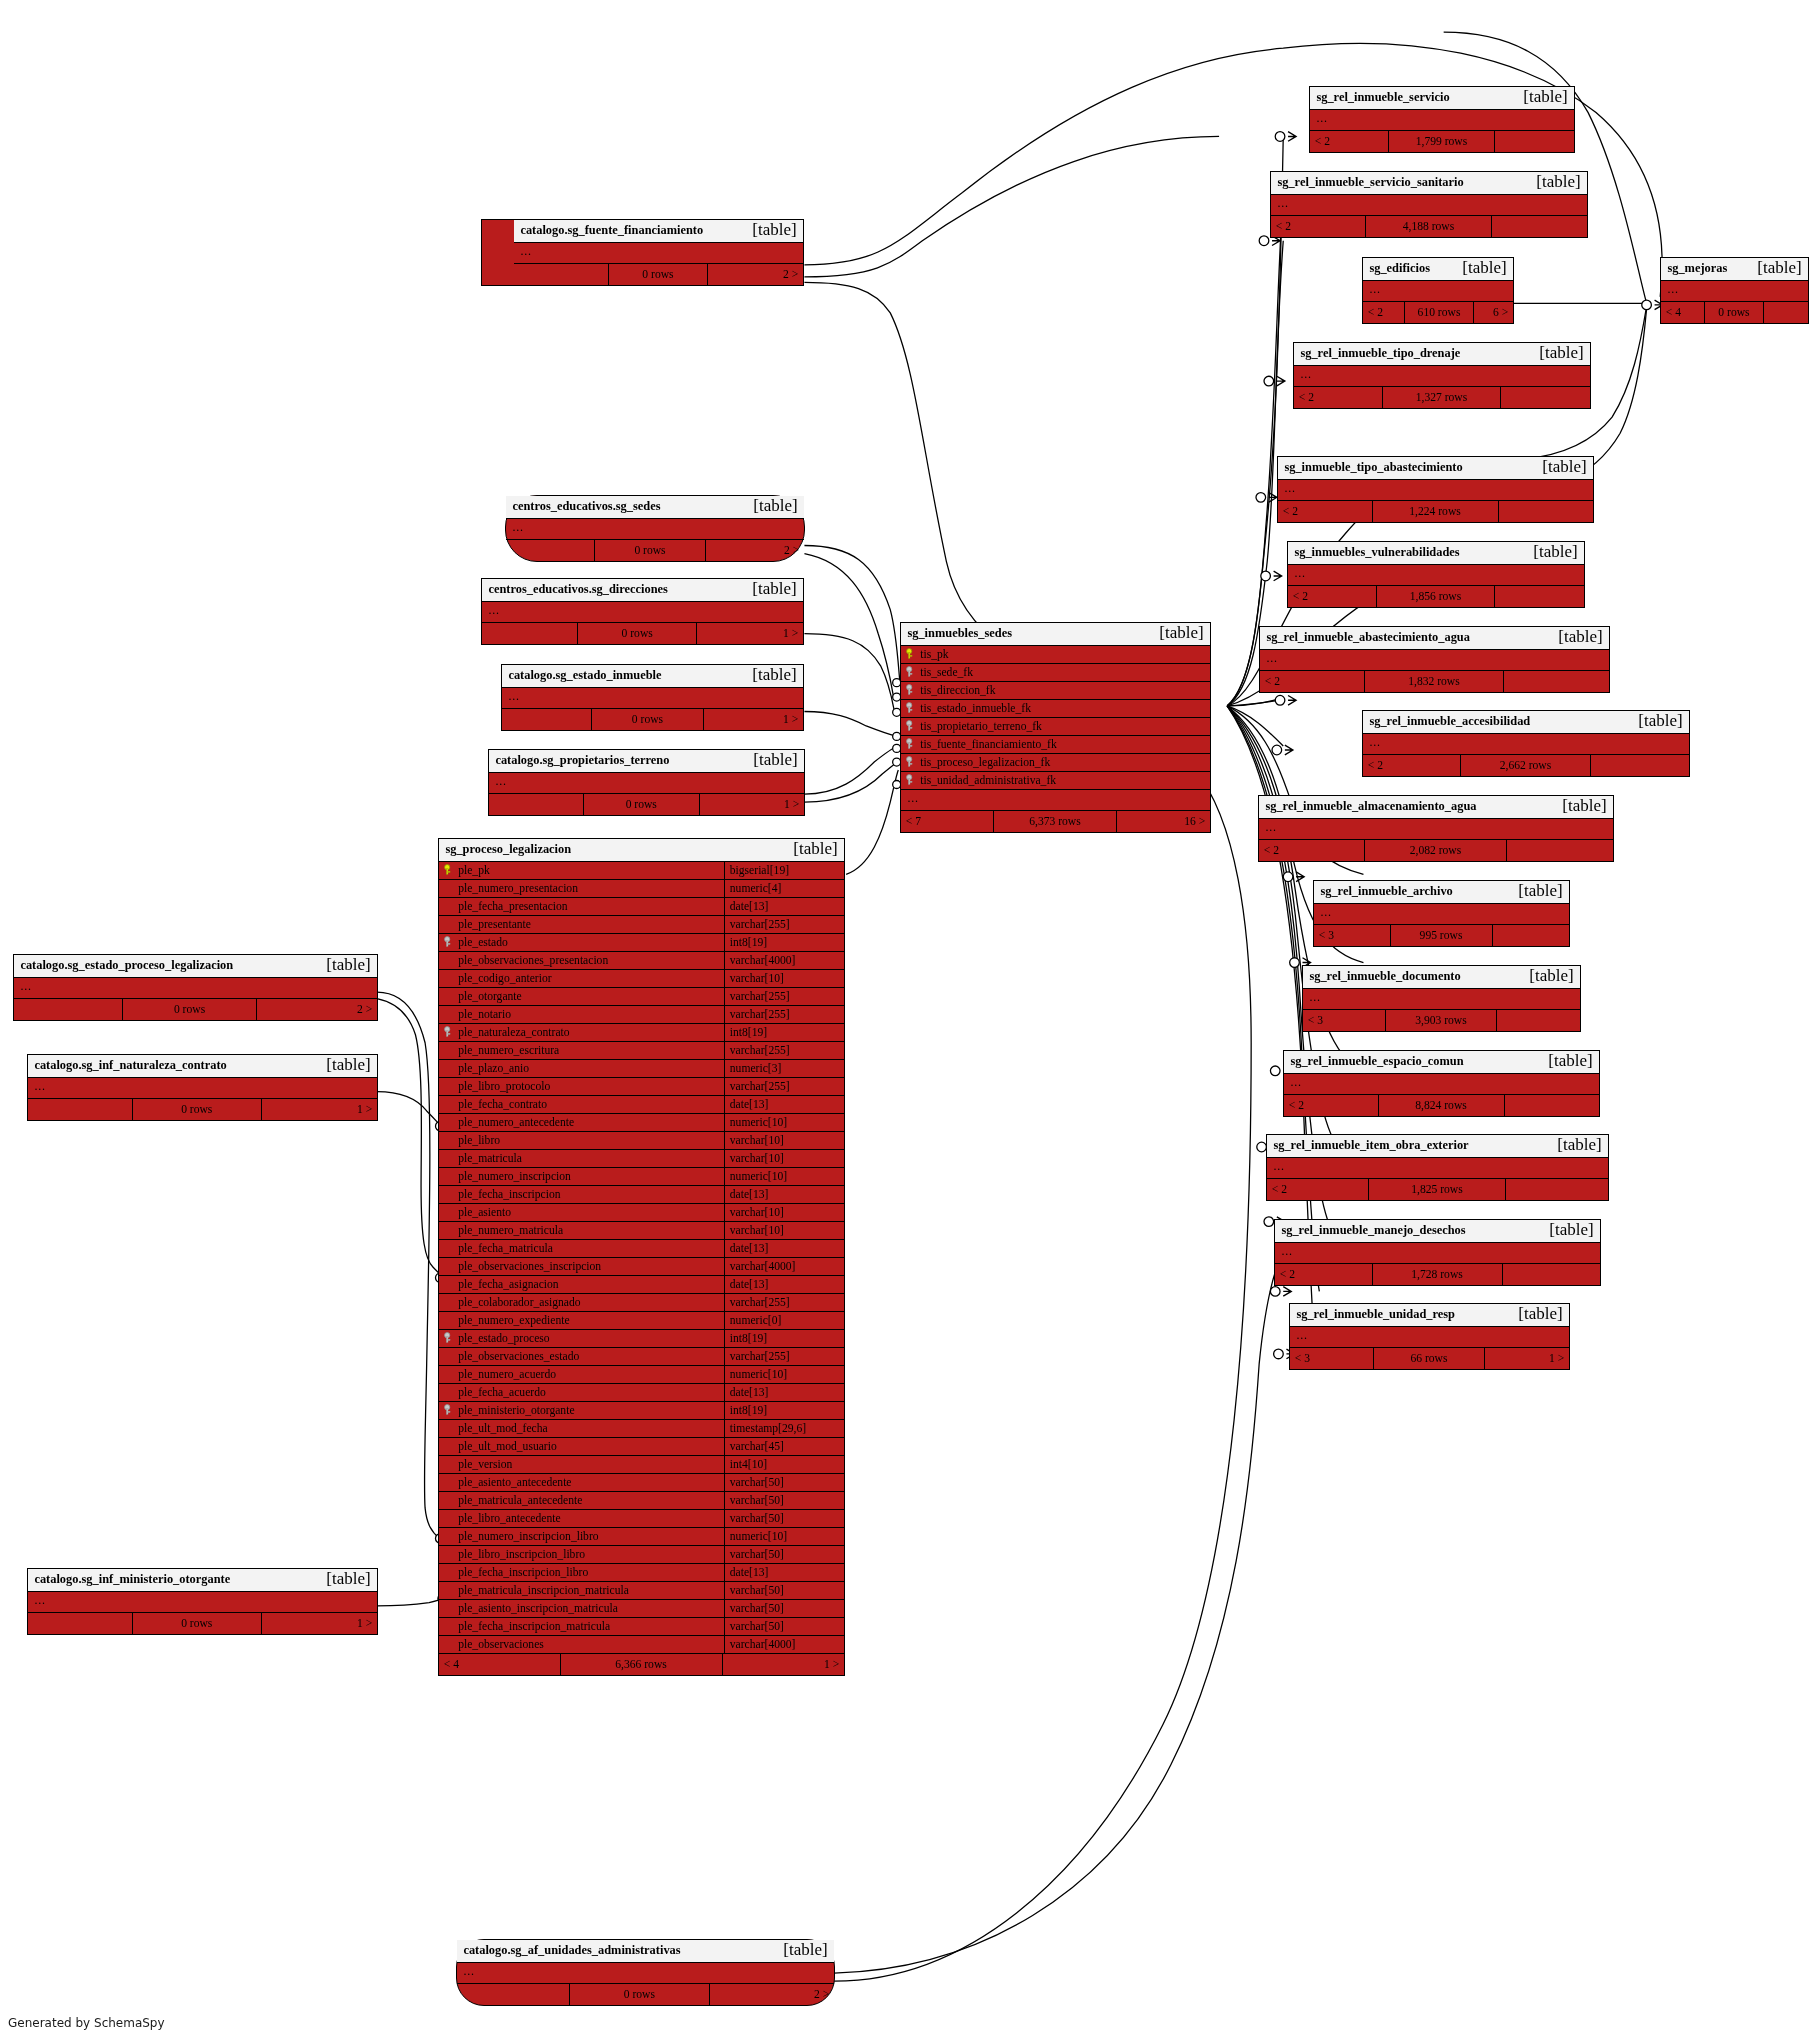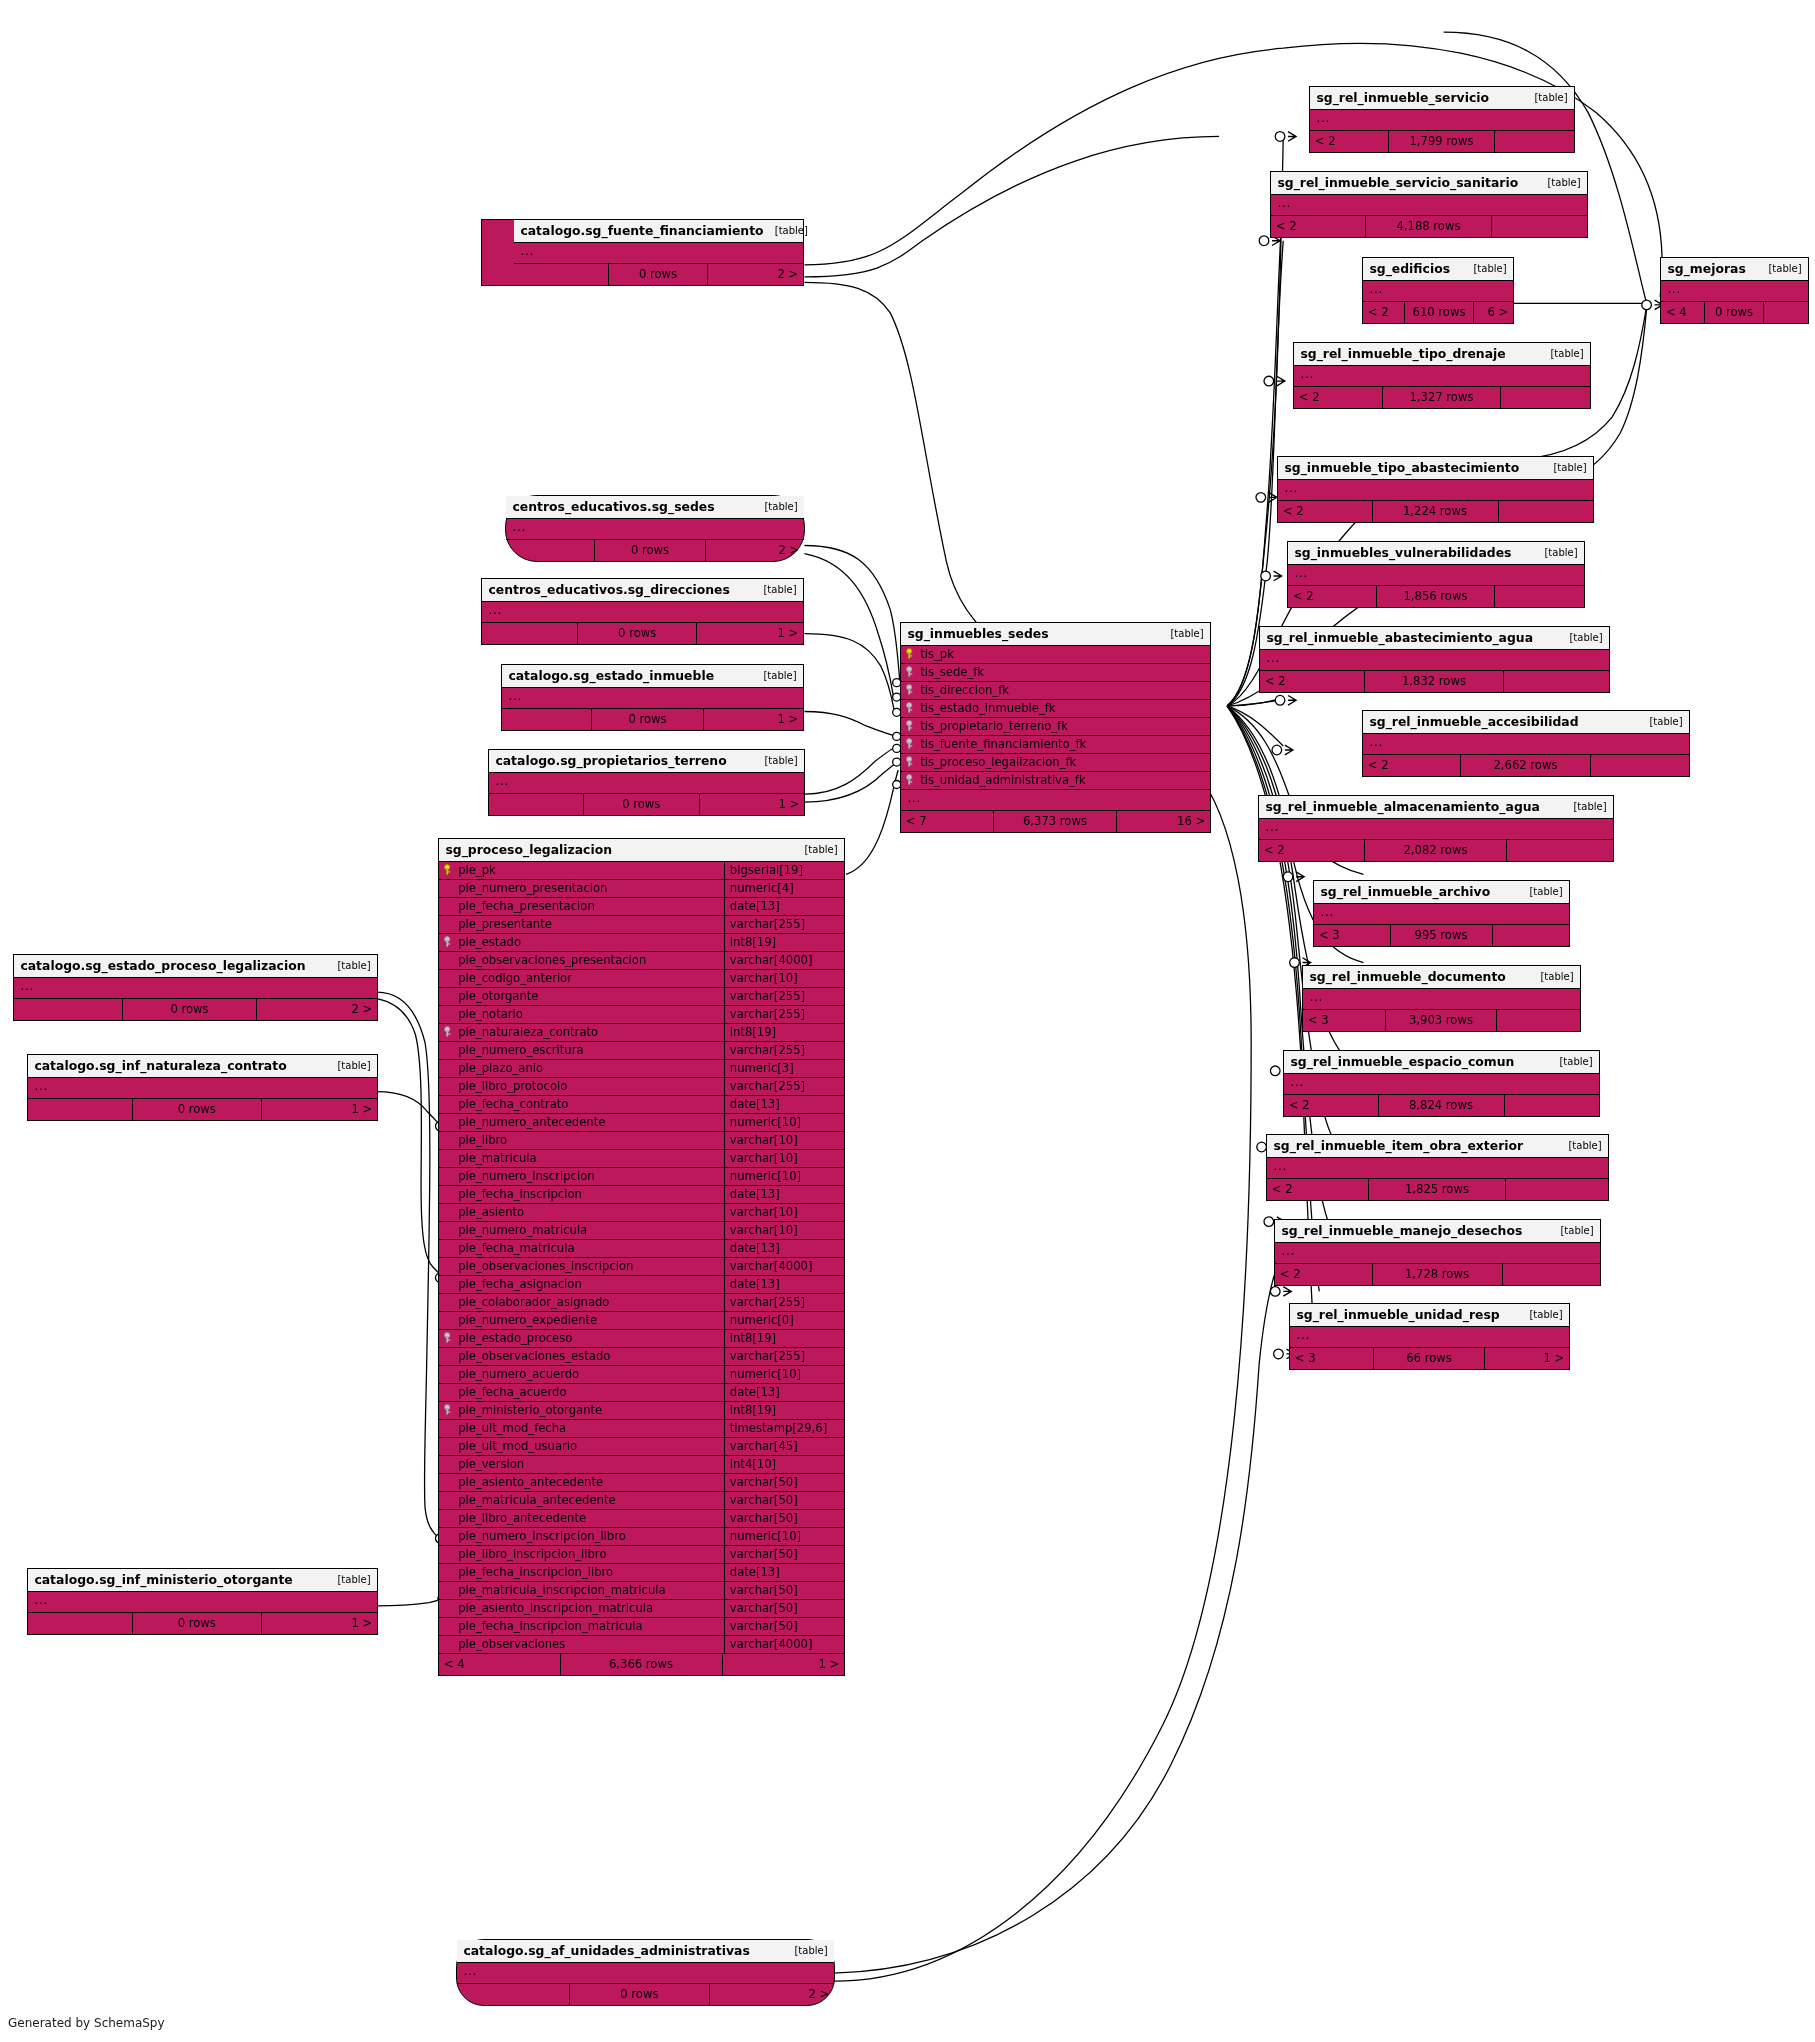--- a/index.html
+++ b/index.html
@@ -16,43 +16,44 @@
   }
   svg.edges {
     position: absolute; left: 0; top: 0;
     width: 1815px; height: 2043px;
     pointer-events: none;
     z-index: 1;
   }
   .tbl {
     position: absolute;
     z-index: 3;
-    background: #be185d;
+    background: #b91c1c;
     border: 1.6px solid #000000;
     box-sizing: border-box;
     font-size: 12.4px;
     color: #000;
+    font-family: Liberation Serif, serif;
   }
   .tbl .hdr {
     background: #f3f3f3;
     border-bottom: 1.6px solid #000;
     display: flex;
     align-items: center;
     justify-content: space-between;
     padding: 2.4px 6.4px 3.2px 6.4px;
     box-sizing: border-box;
     height: 22.5px;
   }
   .tbl .hdr .tname {
     font-weight: bold;
     font-size: 12.4px;
     white-space: nowrap;
   }
   .tbl .hdr .ttag {
-    font-size: 10px;
+    font-size: 17px;
     color: #000;
     margin-left: 11.2px;
     white-space: nowrap;
   }
   .tbl .ellipsis {
     height: 21px;
     line-height: 17.6px;
     padding: 0 6.4px;
     border-bottom: 1.6px solid #000;
     box-sizing: border-box;

